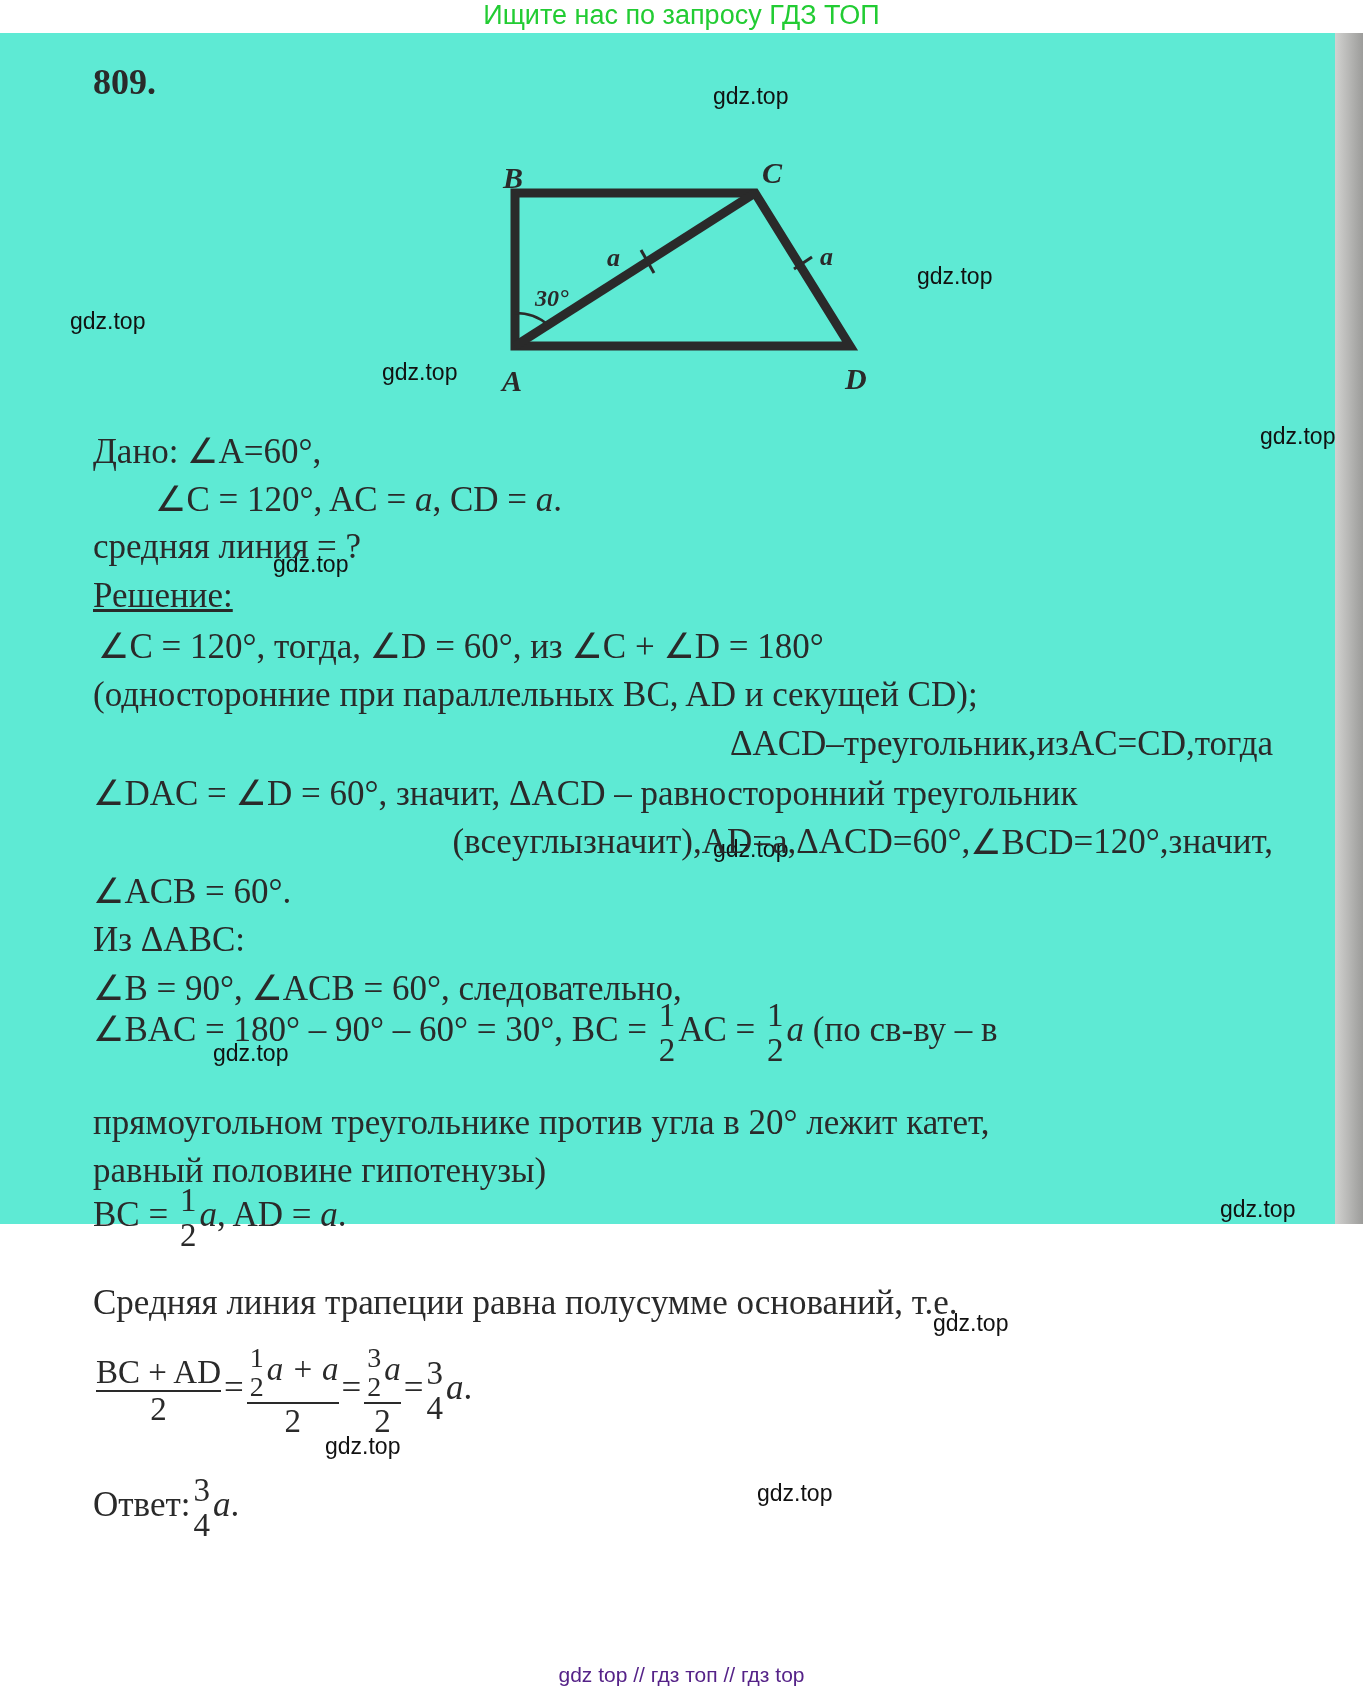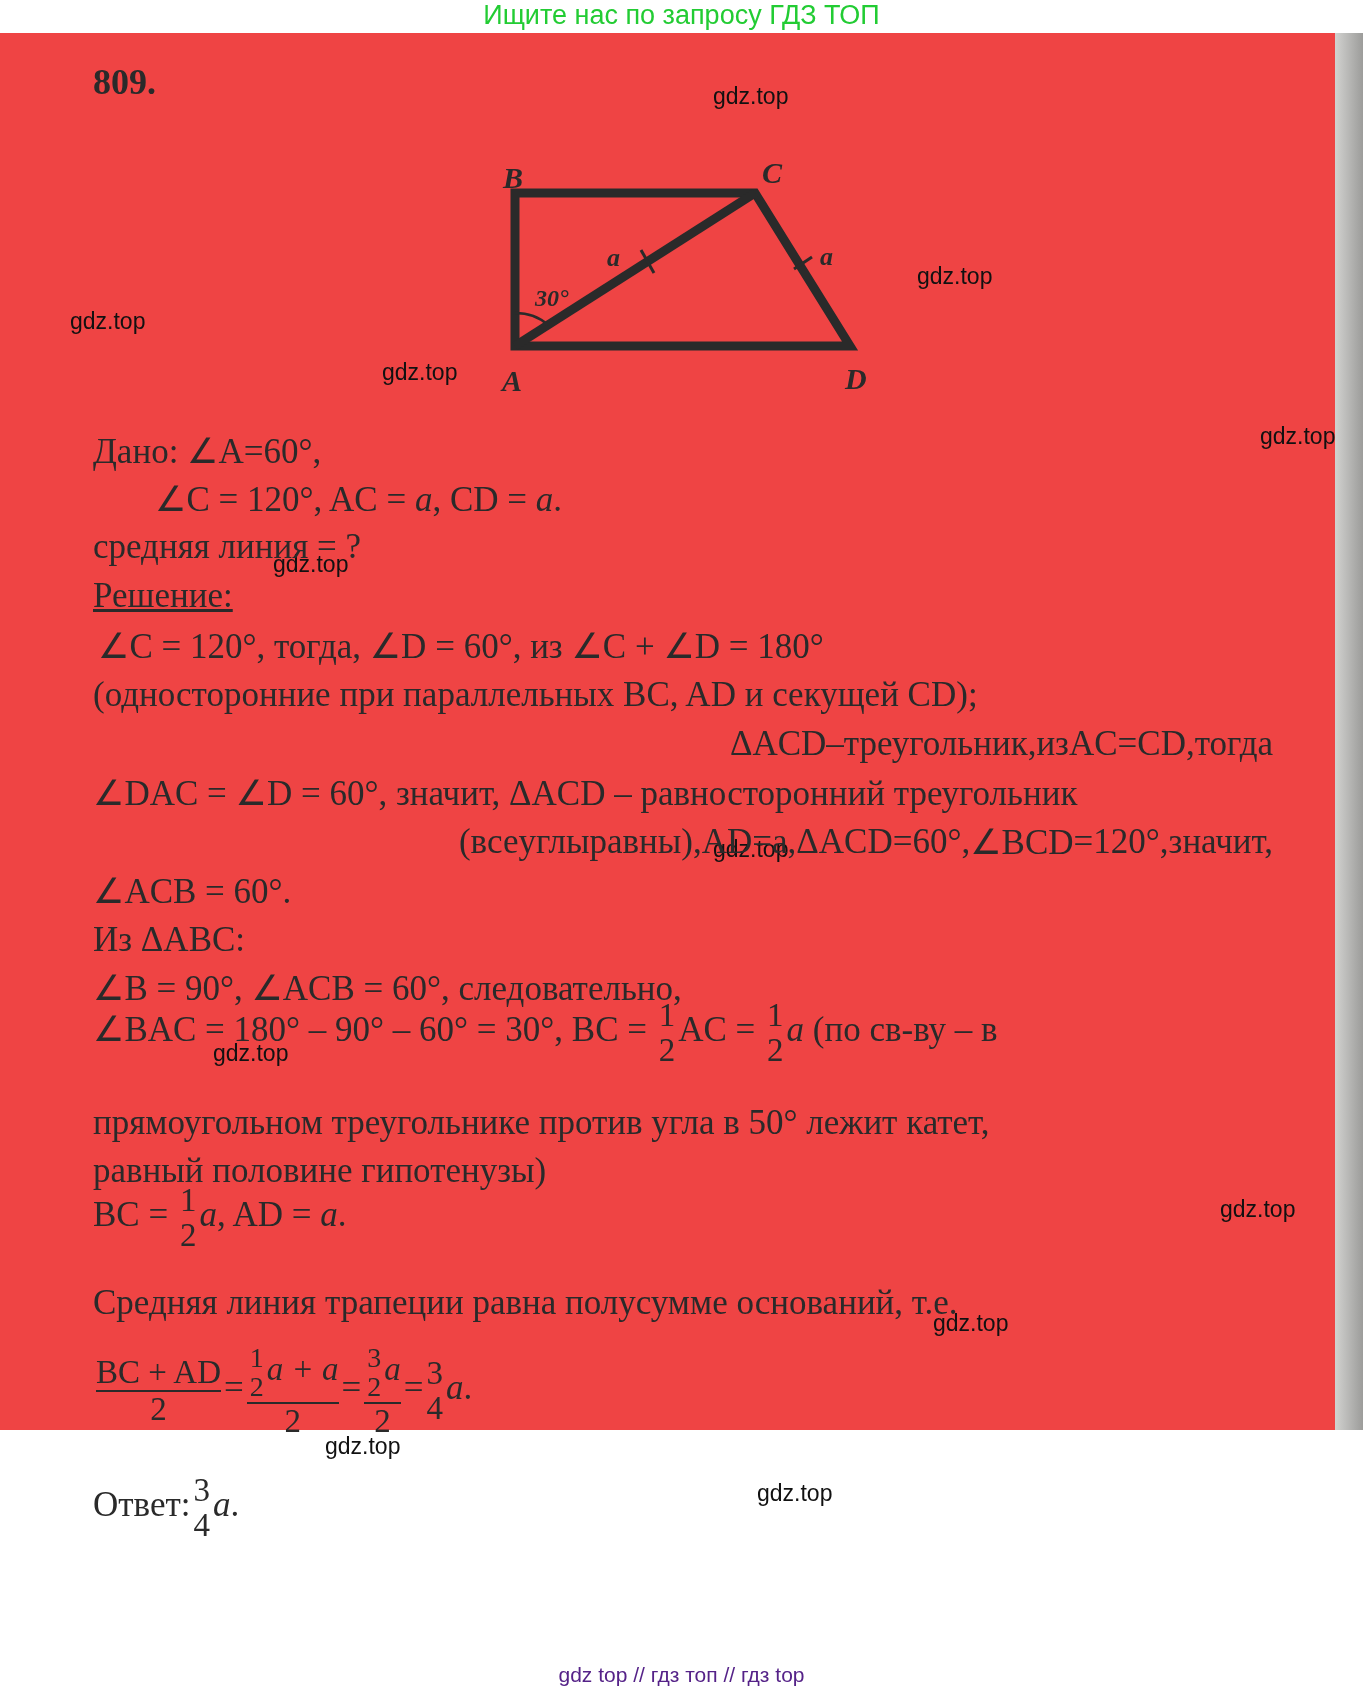--- a/index.html
+++ b/index.html
@@ -1,18 +1,18 @@
 <!DOCTYPE html>
 <html><head>
   <meta charset="utf-8">
   <style>
     html, body { margin: 0; padding: 0; }
     body { width: 1363px; height: 1694px; background: #ffffff; position: relative; overflow: hidden; font-family: "Liberation Serif", serif; }
     .top-banner { position: absolute; left: 0; top: 0; width: 1363px; height: 33px; text-align: center; font-family: "Liberation Sans", sans-serif; font-size: 27px; color: #22cc33; line-height: 30px; }
-    .page { position: absolute; left: 0; top: 33px; width: 1363px; height: 1397px; background: #ef4444; }
+    .page { position: absolute; left: 0; top: 33px; width: 1363px; height: 1191px; background: #5eead4; }
     .page-edge { position: absolute; right: 0; top: 0; width: 28px; height: 100%; background: linear-gradient(to right, #d2d2d0, #9c9c9a); }
     .bottom-banner { position: absolute; left: 0; top: 1658px; width: 1363px; height: 36px; text-align: center; font-family: "Liberation Sans", sans-serif; font-size: 21px; color: #552288; line-height: 34px; }
     .num { position: absolute; left: 93px; top: 28px; font-weight: bold; font-size: 36px; color: #2a2a2a; }
     .wm { position: absolute; font-family: Liberation Sans, sans-serif; font-size: 23px; color: #111; }
     .txt { position: absolute; left: 93px; font-size: 35px; color: #2a2a2a; white-space: nowrap; }
     .ul { text-decoration: underline; }
     .frac { display: inline-block; vertical-align: middle; text-align: center; font-size: 33px; line-height: 1.05; margin: 0 3px; }
     .frac .n, .frac .d { display: block; }
     .frac .bar { display: block; border-top: 2px solid #2a2a2a; }
     .it { font-style: italic; }
@@ -75,41 +75,41 @@
       <span>из</span>
       <span>AC</span>
       <span>=</span>
       <span>CD,</span>
       <span>тогда</span>
   </div>
   <div class="txt" style="top:740px">∠DAC = ∠D = 60°, значит, ΔACD – равносторонний треугольник</div>
   <div class="txt justify" style="top:789px">
     <span>(все</span>
       <span>углы</span>
-      <span>равны),</span>
+      <span>значит),</span>
       <span>AD</span>
       <span>=</span>
       <span>a,</span>
       <span>ΔACD</span>
       <span>=</span>
       <span>60°,</span>
       <span>∠BCD</span>
       <span>=</span>
       <span>120°,</span>
       <span>значит,</span>
   </div>
   <div class="txt" style="top:838px">∠ACB = 60°.</div>
   <div class="txt" style="top:887px">Из ΔABC:</div>
   <div class="txt" style="top:935px">∠B = 90°, ∠ACB = 60°, следовательно,</div>
 
   <div class="txt" style="top:965px">
     <span>∠BAC = 180° – 90° – 60° = 30°, BC = </span><span class="frac"><span class="n">1</span><span class="d">2</span></span><span>AC = </span><span class="frac"><span class="n">1</span><span class="d">2</span></span><span class="it">a</span><span> (по св-ву – в</span>
   </div>
 
-  <div class="txt" style="top:1070px">прямоугольном треугольнике против угла в 50° лежит катет,</div>
+  <div class="txt" style="top:1070px">прямоугольном треугольнике против угла в 20° лежит катет,</div>
   <div class="txt" style="top:1118px">равный половине гипотенузы)</div>
 
   <div class="txt" style="top:1150px">
     <span>BC = </span><span class="frac"><span class="n">1</span><span class="d">2</span></span><span class="it">a</span><span>, AD = </span><span class="it">a</span><span>.</span>
   </div>
 
   <div class="txt" style="top:1250px">Средняя линия трапеции равна полусумме оснований, т.е.</div>
 
   <div class="txt" style="top:1310px">
     <span class="frac"><span class="n">BC + AD</span><span class="bar"></span><span class="d">2</span></span><span>=</span><span class="frac"><span class="n"><span class="frac" style="font-size:28px"><span class="n">1</span><span class="d">2</span></span><span class="it">a + a</span></span><span class="bar"></span><span class="d">2</span></span><span>=</span><span class="frac"><span class="n"><span class="frac" style="font-size:28px"><span class="n">3</span><span class="d">2</span></span><span class="it">a</span></span><span class="bar"></span><span class="d">2</span></span><span>=</span><span class="frac"><span class="n">3</span><span class="d">4</span></span><span class="it">a</span><span>.</span>

